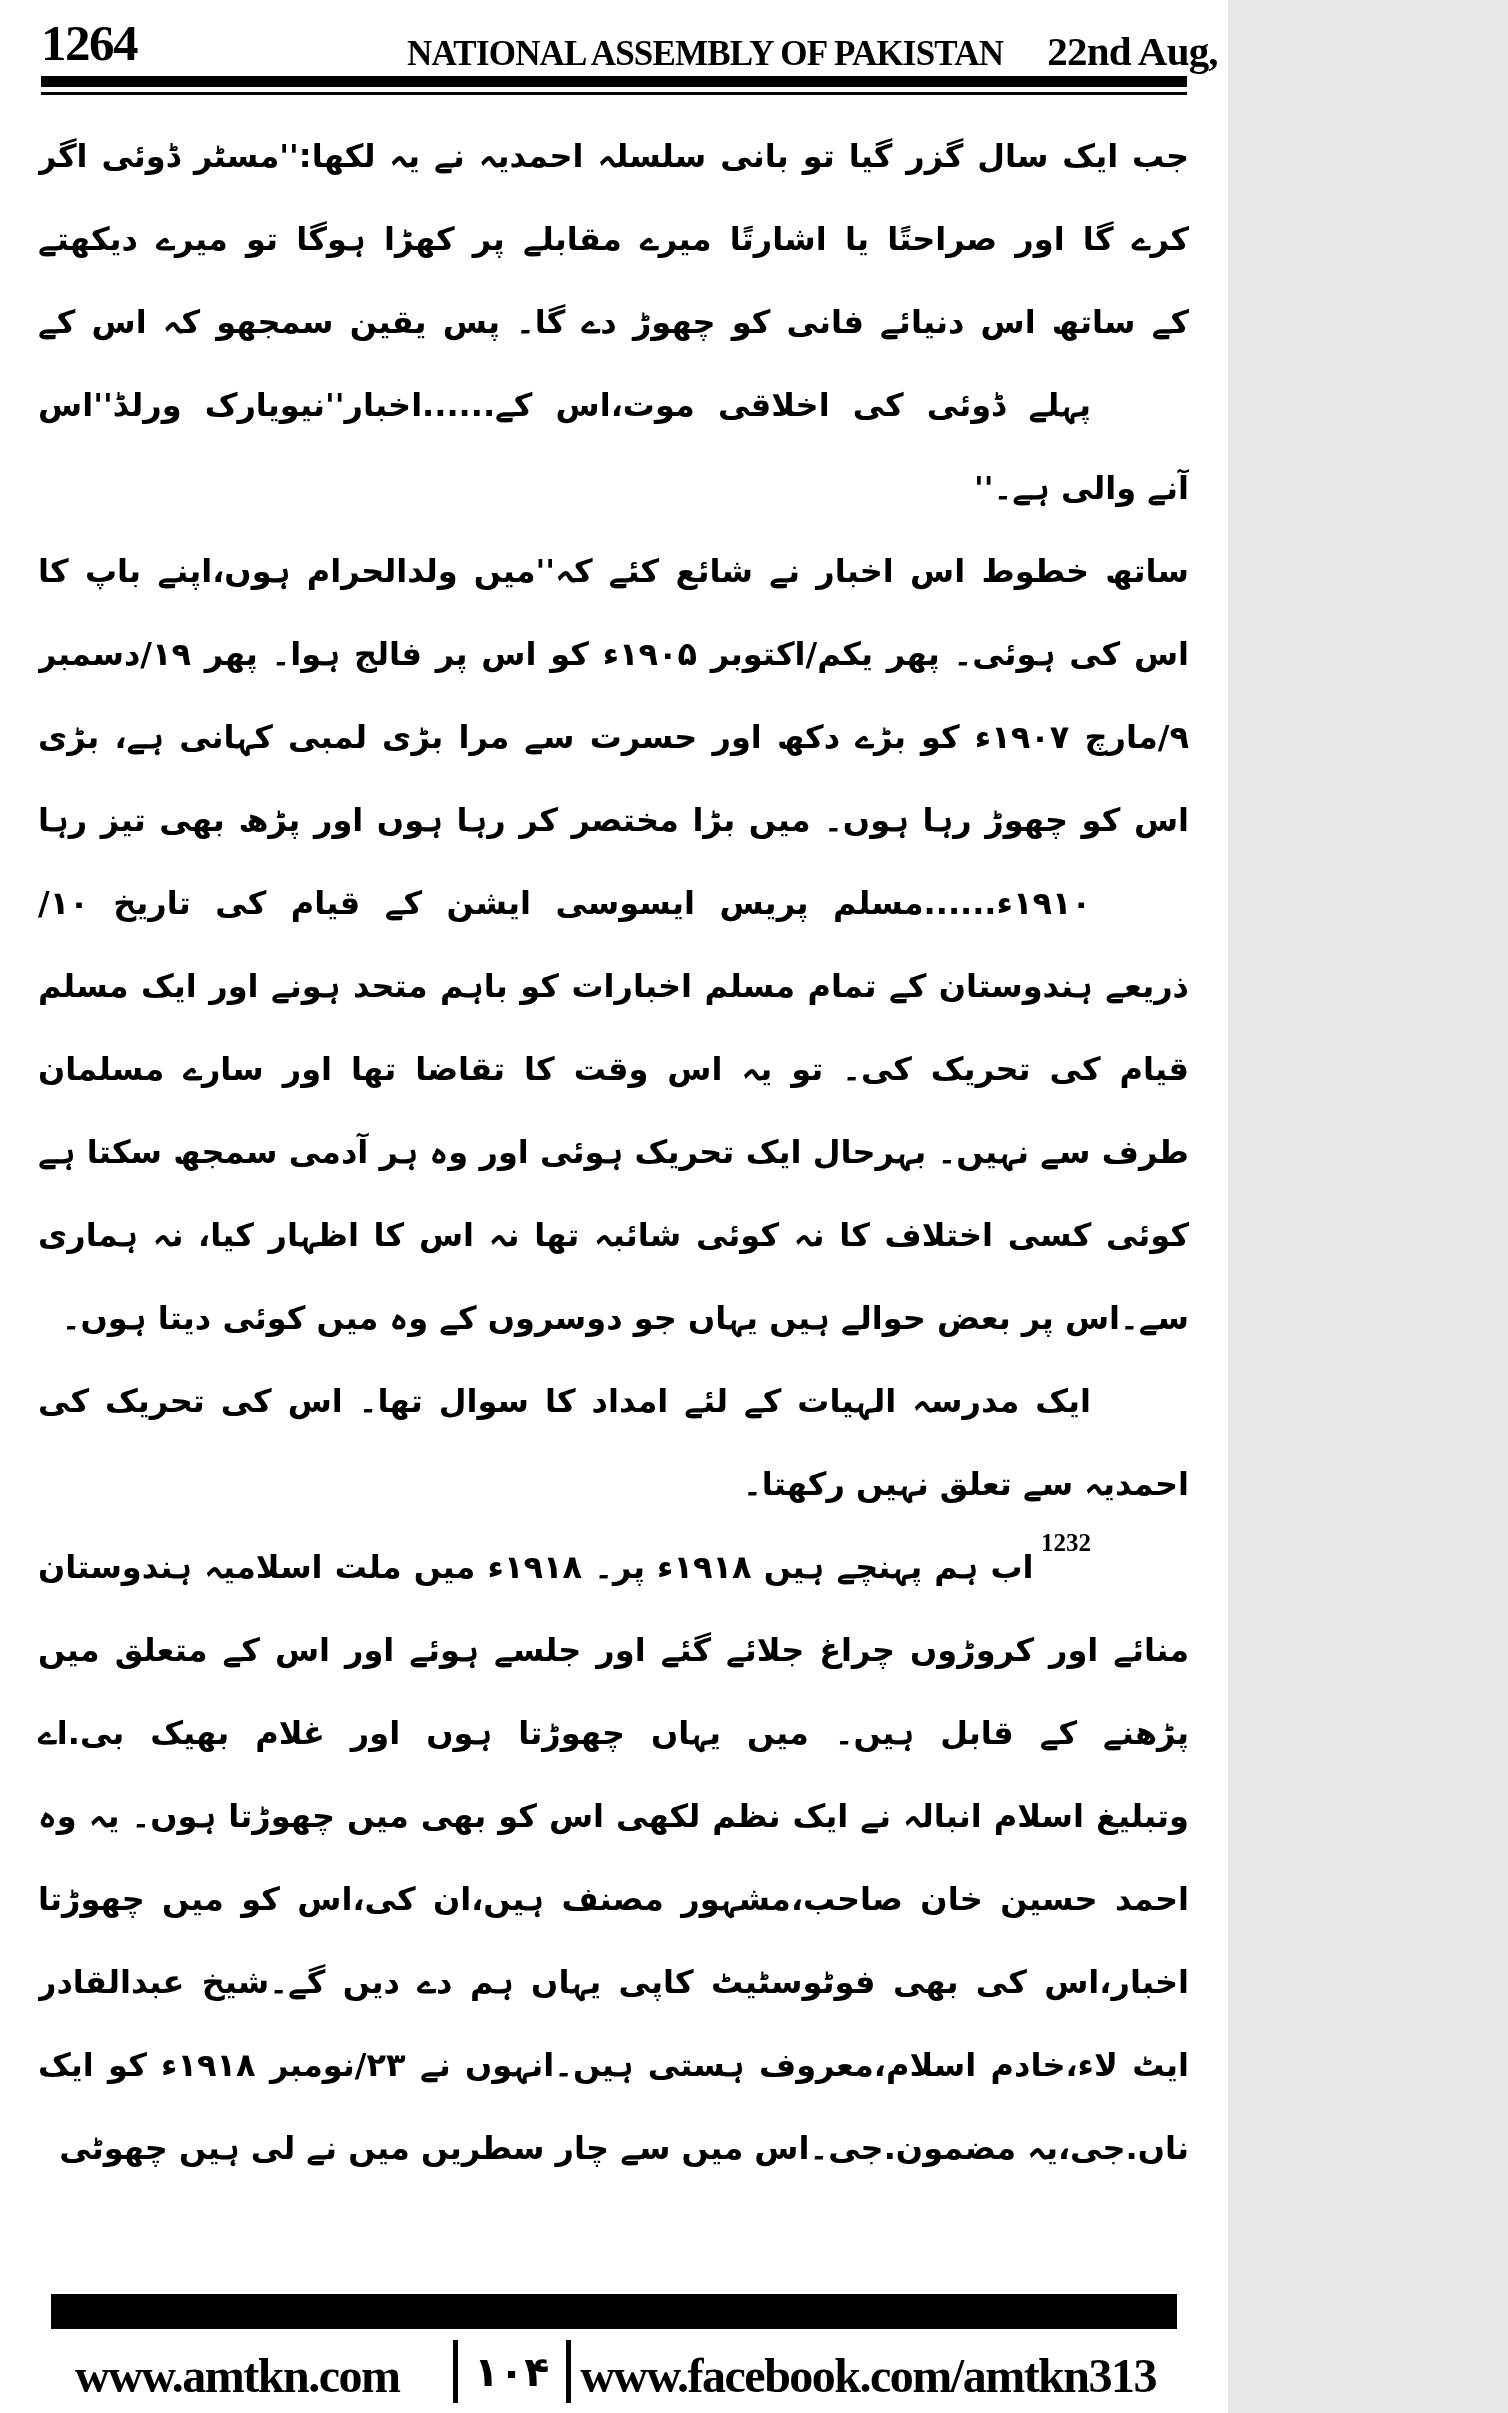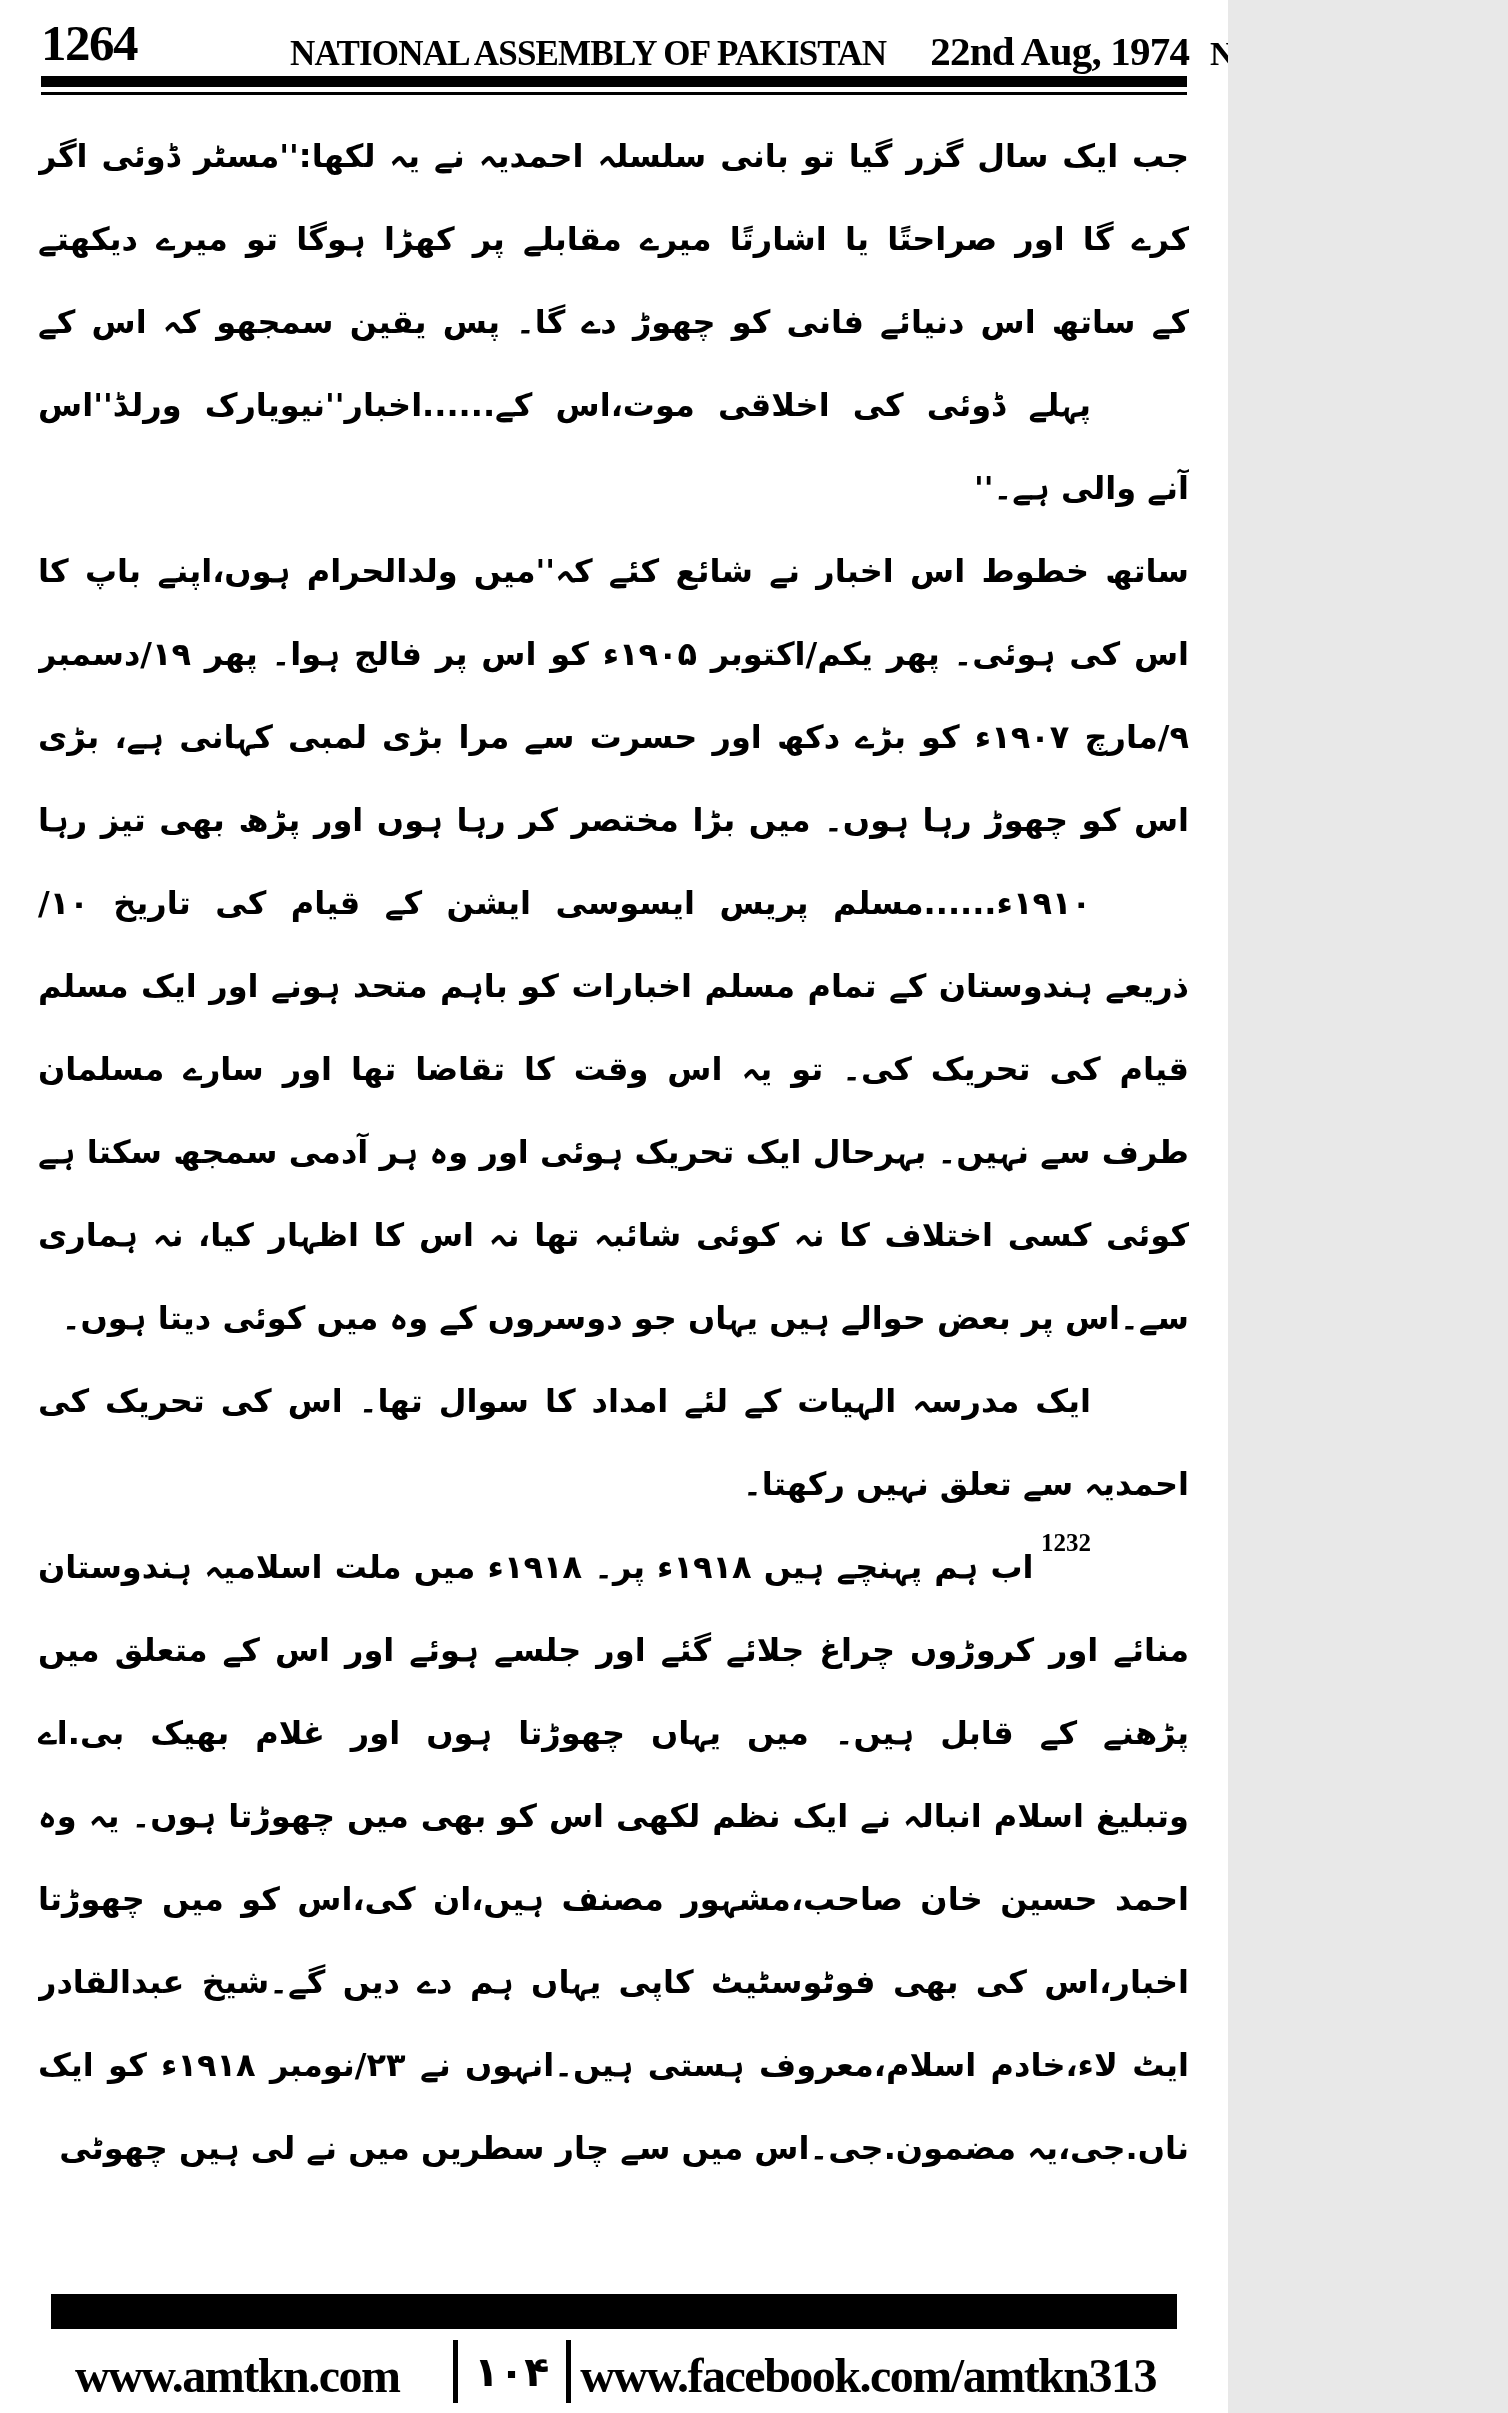--- a/index.html
+++ b/index.html
@@ -7,21 +7,21 @@
     position:relative;width:1228px;height:2413px;background:#ffffff;color:#000;
     font-family:"Liberation Serif","DejaVu Serif",serif;overflow:hidden;
   }
   
   .hdr-pageno{
     position:absolute;left:41px;top:13.6px;font-size:51px;font-weight:bold;
     letter-spacing:-1.5px;
   }
   .hdr-row{
     position:absolute;left:407px;right:52px;top:27px;display:flex;
-    justify-content:center;align-items:baseline;font-weight:bold;
+    justify-content:flex-start;align-items:baseline;font-weight:bold;
   }
   .hdr-title{font-size:35px;letter-spacing:-0.8px;white-space:nowrap;}
   .hdr-date{font-size:41px;letter-spacing:-0.8px;white-space:nowrap;margin-left:44px;}
   .hdr-issue{font-size:34px;letter-spacing:-0.8px;white-space:nowrap;margin-left:21px;}
   .rule-thick{position:absolute;left:41px;right:41px;top:76px;height:10.6px;background:#000;}
   .rule-thin{position:absolute;left:41px;right:41px;top:92px;height:3px;background:#000;}
   
   .body-text{position:absolute;top:115px;left:38px;right:39px;}
   .line{
     direction:rtl;unicode-bidi:isolate;

